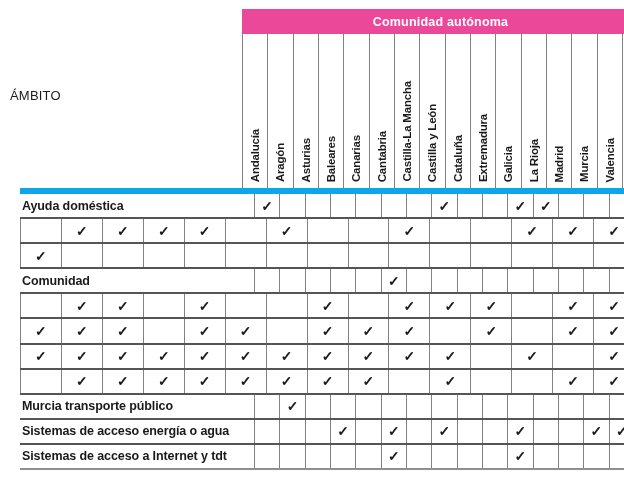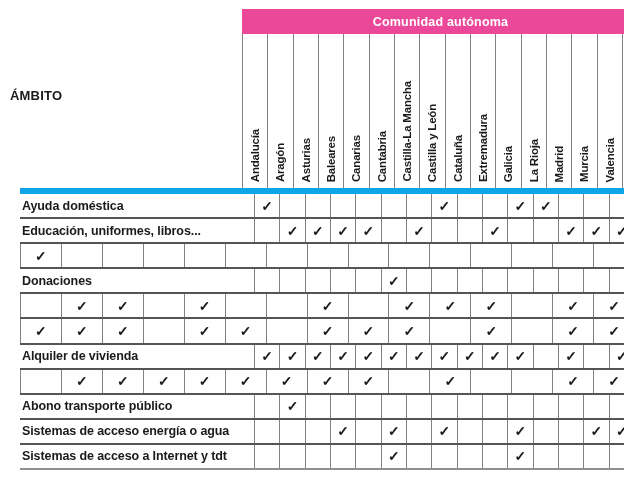--- a/index.html
+++ b/index.html
@@ -2,21 +2,21 @@
 <html><head>
 <meta charset="utf-8">
 <style>
   html,body { margin:0; padding:0; background:#ffffff; }
   .page {
     position:relative; width:624px; height:480px; background:#ffffff;
     font-family:"Liberation Sans", sans-serif; color:#1a1a1a; overflow:hidden;
   }
   .ambito {
     position:absolute; left:10px; top:88px;
-    font-size:13px; font-weight:bold; letter-spacing:0.2px;
+    font-size:13px; font-weight:normal; letter-spacing:0.2px;
   }
   .group-bar {
     position:absolute; left:242px; top:9px; width:397px; height:25px;
     background:#ec4899; color:#ffffff;
     display:flex; align-items:center; justify-content:center;
     font-size:12.5px; font-weight:bold; letter-spacing:0.2px;
   }
   .colheads {
     position:absolute; left:242px; top:34px; width:381px; height:154px;
     display:flex;
@@ -129,253 +129,251 @@
           <span class="check">✓</span>
         </div>
         <div class="cell">
           <span class="check">✓</span>
         </div>
         <div class="cell"></div>
         <div class="cell"></div>
         <div class="cell"></div>
       </div>
       <div class="row">
-        <div class="rowlabel">Educación, uniformes, libros...</div>
-        <div class="cell"></div>
-        <div class="cell">
-          <span class="check">✓</span>
-        </div>
-        <div class="cell">
-          <span class="check">✓</span>
-        </div>
-        <div class="cell">
-          <span class="check">✓</span>
-        </div>
-        <div class="cell">
-          <span class="check">✓</span>
-        </div>
-        <div class="cell"></div>
-        <div class="cell">
-          <span class="check">✓</span>
-        </div>
-        <div class="cell"></div>
-        <div class="cell"></div>
-        <div class="cell">
-          <span class="check">✓</span>
-        </div>
-        <div class="cell"></div>
-        <div class="cell"></div>
-        <div class="cell">
-          <span class="check">✓</span>
-        </div>
-        <div class="cell">
-          <span class="check">✓</span>
-        </div>
-        <div class="cell">
-          <span class="check">✓</span>
-        </div>
-      </div>
-      <div class="row">
-        <div class="cell">
-          <span class="check">✓</span>
-        </div>
-        <div class="cell"></div>
-        <div class="cell"></div>
-        <div class="cell"></div>
-        <div class="cell"></div>
-        <div class="cell"></div>
-        <div class="cell"></div>
-        <div class="cell"></div>
-        <div class="cell"></div>
-        <div class="cell"></div>
-        <div class="cell"></div>
-        <div class="cell"></div>
-        <div class="cell"></div>
-        <div class="cell"></div>
-        <div class="cell"></div>
-      </div>
-      <div class="row">
-        <div class="rowlabel">Donaciones</div>
-        <div class="cell"></div>
-        <div class="cell"></div>
-        <div class="cell"></div>
-        <div class="cell"></div>
-        <div class="cell"></div>
-        <div class="cell">
-          <span class="check">✓</span>
-        </div>
-        <div class="cell"></div>
-        <div class="cell"></div>
-        <div class="cell"></div>
-        <div class="cell"></div>
-        <div class="cell"></div>
-        <div class="cell"></div>
-        <div class="cell"></div>
-        <div class="cell"></div>
-        <div class="cell"></div>
-      </div>
-      <div class="row">
-        <div class="cell"></div>
-        <div class="cell">
-          <span class="check">✓</span>
-        </div>
-        <div class="cell">
-          <span class="check">✓</span>
-        </div>
-        <div class="cell"></div>
-        <div class="cell">
-          <span class="check">✓</span>
-        </div>
-        <div class="cell"></div>
-        <div class="cell"></div>
-        <div class="cell">
-          <span class="check">✓</span>
-        </div>
-        <div class="cell"></div>
-        <div class="cell">
-          <span class="check">✓</span>
-        </div>
-        <div class="cell">
-          <span class="check">✓</span>
-        </div>
-        <div class="cell">
-          <span class="check">✓</span>
-        </div>
-        <div class="cell"></div>
-        <div class="cell">
-          <span class="check">✓</span>
-        </div>
-        <div class="cell">
-          <span class="check">✓</span>
-        </div>
-      </div>
-      <div class="row">
-        <div class="cell">
-          <span class="check">✓</span>
-        </div>
-        <div class="cell">
-          <span class="check">✓</span>
-        </div>
-        <div class="cell">
-          <span class="check">✓</span>
-        </div>
-        <div class="cell"></div>
-        <div class="cell">
-          <span class="check">✓</span>
-        </div>
-        <div class="cell">
-          <span class="check">✓</span>
-        </div>
-        <div class="cell"></div>
-        <div class="cell">
-          <span class="check">✓</span>
-        </div>
-        <div class="cell">
-          <span class="check">✓</span>
-        </div>
-        <div class="cell">
-          <span class="check">✓</span>
-        </div>
-        <div class="cell"></div>
-        <div class="cell">
-          <span class="check">✓</span>
-        </div>
-        <div class="cell"></div>
-        <div class="cell">
-          <span class="check">✓</span>
-        </div>
-        <div class="cell">
-          <span class="check">✓</span>
-        </div>
-      </div>
-      <div class="row">
-        <div class="rowlabel">Alquiler de vivienda</div>
-        <div class="cell">
-          <span class="check">✓</span>
-        </div>
-        <div class="cell">
-          <span class="check">✓</span>
-        </div>
-        <div class="cell">
-          <span class="check">✓</span>
-        </div>
-        <div class="cell">
-          <span class="check">✓</span>
-        </div>
-        <div class="cell">
-          <span class="check">✓</span>
-        </div>
-        <div class="cell">
-          <span class="check">✓</span>
-        </div>
-        <div class="cell">
-          <span class="check">✓</span>
-        </div>
-        <div class="cell">
-          <span class="check">✓</span>
-        </div>
-        <div class="cell">
-          <span class="check">✓</span>
-        </div>
-        <div class="cell">
-          <span class="check">✓</span>
-        </div>
-        <div class="cell">
-          <span class="check">✓</span>
-        </div>
-        <div class="cell"></div>
-        <div class="cell">
-          <span class="check">✓</span>
-        </div>
-        <div class="cell"></div>
-        <div class="cell">
-          <span class="check">✓</span>
-        </div>
-      </div>
-      <div class="row">
-        <div class="cell"></div>
-        <div class="cell">
-          <span class="check">✓</span>
-        </div>
-        <div class="cell">
-          <span class="check">✓</span>
-        </div>
-        <div class="cell">
-          <span class="check">✓</span>
-        </div>
-        <div class="cell">
-          <span class="check">✓</span>
-        </div>
-        <div class="cell">
-          <span class="check">✓</span>
-        </div>
-        <div class="cell">
-          <span class="check">✓</span>
-        </div>
-        <div class="cell">
-          <span class="check">✓</span>
-        </div>
-        <div class="cell">
-          <span class="check">✓</span>
-        </div>
-        <div class="cell"></div>
-        <div class="cell">
-          <span class="check">✓</span>
-        </div>
-        <div class="cell"></div>
-        <div class="cell"></div>
-        <div class="cell">
-          <span class="check">✓</span>
-        </div>
-        <div class="cell">
-          <span class="check">✓</span>
-        </div>
-      </div>
-      <div class="row">
-        <div class="rowlabel">Abono transporte público</div>
+        <div class="cell"></div>
+        <div class="cell">
+          <span class="check">✓</span>
+        </div>
+        <div class="cell">
+          <span class="check">✓</span>
+        </div>
+        <div class="cell">
+          <span class="check">✓</span>
+        </div>
+        <div class="cell">
+          <span class="check">✓</span>
+        </div>
+        <div class="cell"></div>
+        <div class="cell">
+          <span class="check">✓</span>
+        </div>
+        <div class="cell"></div>
+        <div class="cell"></div>
+        <div class="cell">
+          <span class="check">✓</span>
+        </div>
+        <div class="cell"></div>
+        <div class="cell"></div>
+        <div class="cell">
+          <span class="check">✓</span>
+        </div>
+        <div class="cell">
+          <span class="check">✓</span>
+        </div>
+        <div class="cell">
+          <span class="check">✓</span>
+        </div>
+      </div>
+      <div class="row">
+        <div class="cell">
+          <span class="check">✓</span>
+        </div>
+        <div class="cell"></div>
+        <div class="cell"></div>
+        <div class="cell"></div>
+        <div class="cell"></div>
+        <div class="cell"></div>
+        <div class="cell"></div>
+        <div class="cell"></div>
+        <div class="cell"></div>
+        <div class="cell"></div>
+        <div class="cell"></div>
+        <div class="cell"></div>
+        <div class="cell"></div>
+        <div class="cell"></div>
+        <div class="cell"></div>
+      </div>
+      <div class="row">
+        <div class="rowlabel">Comunidad</div>
+        <div class="cell"></div>
+        <div class="cell"></div>
+        <div class="cell"></div>
+        <div class="cell"></div>
+        <div class="cell"></div>
+        <div class="cell">
+          <span class="check">✓</span>
+        </div>
+        <div class="cell"></div>
+        <div class="cell"></div>
+        <div class="cell"></div>
+        <div class="cell"></div>
+        <div class="cell"></div>
+        <div class="cell"></div>
+        <div class="cell"></div>
+        <div class="cell"></div>
+        <div class="cell"></div>
+      </div>
+      <div class="row">
+        <div class="cell"></div>
+        <div class="cell">
+          <span class="check">✓</span>
+        </div>
+        <div class="cell">
+          <span class="check">✓</span>
+        </div>
+        <div class="cell"></div>
+        <div class="cell">
+          <span class="check">✓</span>
+        </div>
+        <div class="cell"></div>
+        <div class="cell"></div>
+        <div class="cell">
+          <span class="check">✓</span>
+        </div>
+        <div class="cell"></div>
+        <div class="cell">
+          <span class="check">✓</span>
+        </div>
+        <div class="cell">
+          <span class="check">✓</span>
+        </div>
+        <div class="cell">
+          <span class="check">✓</span>
+        </div>
+        <div class="cell"></div>
+        <div class="cell">
+          <span class="check">✓</span>
+        </div>
+        <div class="cell">
+          <span class="check">✓</span>
+        </div>
+      </div>
+      <div class="row">
+        <div class="cell">
+          <span class="check">✓</span>
+        </div>
+        <div class="cell">
+          <span class="check">✓</span>
+        </div>
+        <div class="cell">
+          <span class="check">✓</span>
+        </div>
+        <div class="cell"></div>
+        <div class="cell">
+          <span class="check">✓</span>
+        </div>
+        <div class="cell">
+          <span class="check">✓</span>
+        </div>
+        <div class="cell"></div>
+        <div class="cell">
+          <span class="check">✓</span>
+        </div>
+        <div class="cell">
+          <span class="check">✓</span>
+        </div>
+        <div class="cell">
+          <span class="check">✓</span>
+        </div>
+        <div class="cell"></div>
+        <div class="cell">
+          <span class="check">✓</span>
+        </div>
+        <div class="cell"></div>
+        <div class="cell">
+          <span class="check">✓</span>
+        </div>
+        <div class="cell">
+          <span class="check">✓</span>
+        </div>
+      </div>
+      <div class="row">
+        <div class="cell">
+          <span class="check">✓</span>
+        </div>
+        <div class="cell">
+          <span class="check">✓</span>
+        </div>
+        <div class="cell">
+          <span class="check">✓</span>
+        </div>
+        <div class="cell">
+          <span class="check">✓</span>
+        </div>
+        <div class="cell">
+          <span class="check">✓</span>
+        </div>
+        <div class="cell">
+          <span class="check">✓</span>
+        </div>
+        <div class="cell">
+          <span class="check">✓</span>
+        </div>
+        <div class="cell">
+          <span class="check">✓</span>
+        </div>
+        <div class="cell">
+          <span class="check">✓</span>
+        </div>
+        <div class="cell">
+          <span class="check">✓</span>
+        </div>
+        <div class="cell">
+          <span class="check">✓</span>
+        </div>
+        <div class="cell"></div>
+        <div class="cell">
+          <span class="check">✓</span>
+        </div>
+        <div class="cell"></div>
+        <div class="cell">
+          <span class="check">✓</span>
+        </div>
+      </div>
+      <div class="row">
+        <div class="cell"></div>
+        <div class="cell">
+          <span class="check">✓</span>
+        </div>
+        <div class="cell">
+          <span class="check">✓</span>
+        </div>
+        <div class="cell">
+          <span class="check">✓</span>
+        </div>
+        <div class="cell">
+          <span class="check">✓</span>
+        </div>
+        <div class="cell">
+          <span class="check">✓</span>
+        </div>
+        <div class="cell">
+          <span class="check">✓</span>
+        </div>
+        <div class="cell">
+          <span class="check">✓</span>
+        </div>
+        <div class="cell">
+          <span class="check">✓</span>
+        </div>
+        <div class="cell"></div>
+        <div class="cell">
+          <span class="check">✓</span>
+        </div>
+        <div class="cell"></div>
+        <div class="cell"></div>
+        <div class="cell">
+          <span class="check">✓</span>
+        </div>
+        <div class="cell">
+          <span class="check">✓</span>
+        </div>
+      </div>
+      <div class="row">
+        <div class="rowlabel">Murcia transporte público</div>
         <div class="cell"></div>
         <div class="cell">
           <span class="check">✓</span>
         </div>
         <div class="cell"></div>
         <div class="cell"></div>
         <div class="cell"></div>
         <div class="cell"></div>
         <div class="cell"></div>
         <div class="cell"></div>

